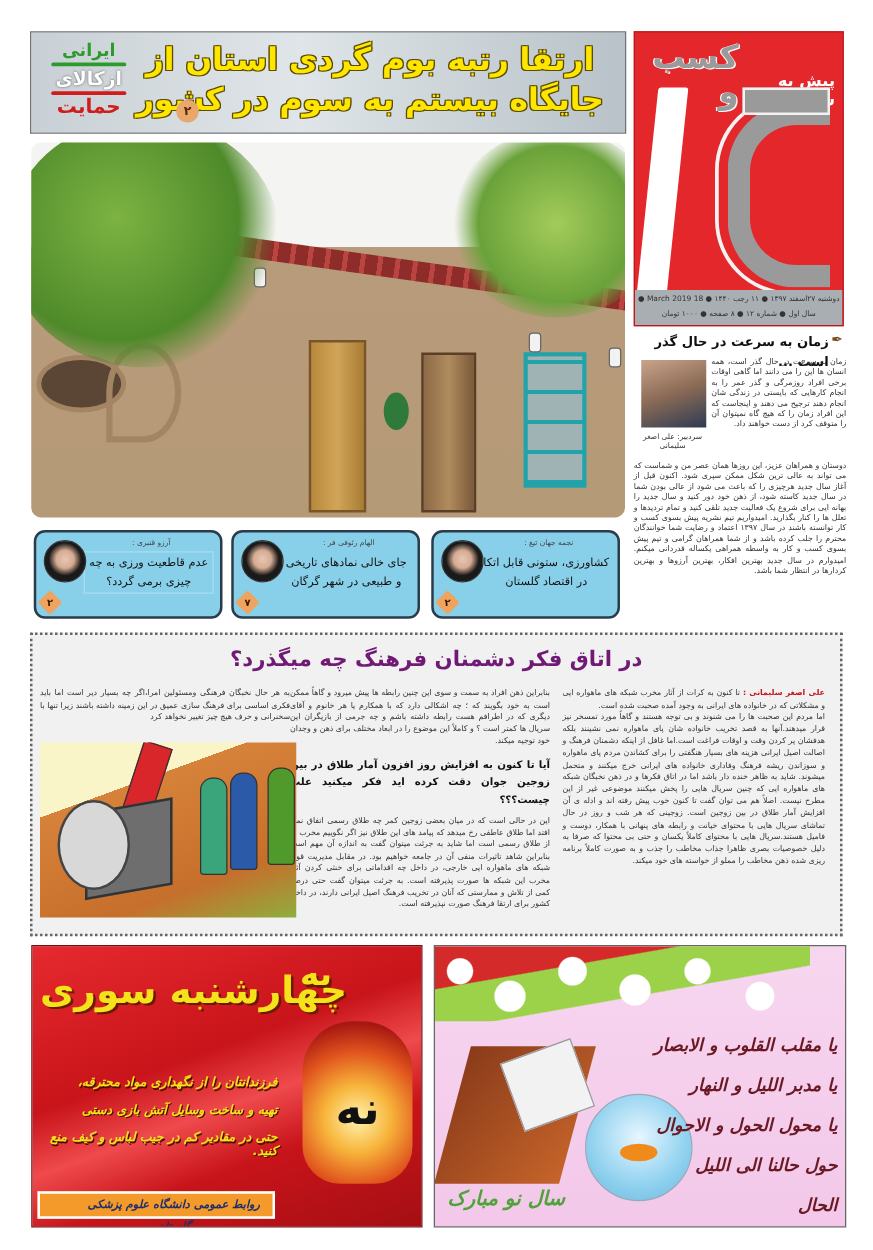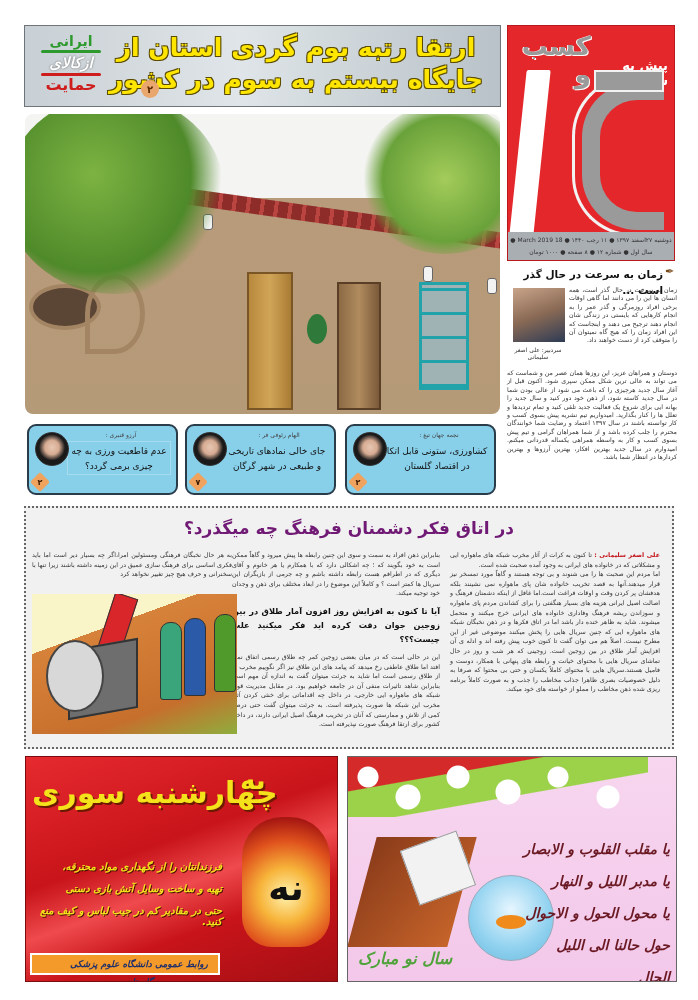--- a/index.html
+++ b/index.html
@@ -17,21 +17,21 @@
     font-weight: bold; font-size: 25px; line-height: 32px; color: #ffe600;
     text-shadow: 1px 1px 0 #5a4b00, -1px -1px 0 #5a4b00, 1px -1px 0 #5a4b00, -1px 1px 0 #5a4b00;
   }
   .headline-page {
     position: absolute; left: 116px; top: 54px; width: 18px; height: 18px; border-radius: 50%;
     background: #e9a66d; color: #5a2a00; font-size: 10px; font-weight: bold;
     display: flex; align-items: center; justify-content: center;
   }
   .slogan { position: absolute; left: 8px; top: 6px; width: 76px; height: 72px; direction: rtl; text-align: center; }
   .slogan .s1 { color: #2e9a2e; font-weight: bold; font-size: 14px; line-height: 18px; }
-  .slogan .s2 { color: #ffffff; font-style: italic; font-weight: bold; font-size: 15px; line-height: 20px; text-shadow: 0 0 2px #555; }
+  .slogan .s2 { color: #ffffff; font-weight: bold; font-size: 15px; line-height: 20px; text-shadow: 0 0 2px #555; }
   .slogan .s3 { color: #cf1c1c; font-weight: bold; font-size: 16px; line-height: 18px; }
   .slogan .bar-green { height: 3px; background: #2e9a2e; margin: 0 8px; border-radius: 2px; }
   .slogan .bar-red { height: 3px; background: #cf1c1c; margin: 0 8px; border-radius: 2px; }
 
   
   .masthead {
     position: absolute; left: 507px; top: 25px; width: 168px; height: 236px;
     background: #e4272b; border: 1px solid #b7191c; overflow: hidden;
   }
   .mast-brand-top { position: absolute; right: 6px; top: 6px; display: flex; align-items: flex-end; direction: rtl; gap: 4px; }
@@ -156,21 +156,21 @@
   }
   .nowruz-flowers { position: absolute; left: 0; top: 0; width: 300px; height: 60px; background:
       radial-gradient(circle at 20px 20px, #ffffff 0 10px, transparent 11px),
       radial-gradient(circle at 60px 40px, #ffffff 0 12px, transparent 13px),
       radial-gradient(circle at 110px 20px, #ffffff 0 11px, transparent 12px),
       radial-gradient(circle at 160px 35px, #ffffff 0 12px, transparent 13px),
       radial-gradient(circle at 210px 20px, #ffffff 0 10px, transparent 11px),
       radial-gradient(circle at 260px 40px, #ffffff 0 11px, transparent 12px),
       linear-gradient(170deg, #d42a2a 0%, #d42a2a 30%, #9bd24a 31%, #9bd24a 60%, rgba(0,0,0,0) 61%); }
   .nowruz-verse {
-    position: absolute; right: 6px; top: 76px; width: 150px; direction: rtl; text-align: right;
+    position: absolute; right: 6px; top: 64px; width: 150px; direction: rtl; text-align: right;
     font-family: "DejaVu Serif", serif; font-style: italic; font-weight: bold; color: #6b1a24; font-size: 14px; line-height: 32px;
   }
   .nowruz-stand { position: absolute; left: 14px; top: 80px; width: 100px; height: 110px; background: linear-gradient(120deg, #8a3b1a, #c6642a); transform: skewX(-15deg); }
   .nowruz-book { position: absolute; left: 60px; top: 82px; width: 60px; height: 58px; background: #f2f2f2; border: 1px solid #999; transform: rotate(-20deg); }
   .nowruz-bowl { position: absolute; left: 120px; top: 118px; width: 86px; height: 86px; border-radius: 50%; background: radial-gradient(circle at 50% 40%, #e6f6ff 0%, #8fd1ef 60%, #6ab7db 100%); border: 1px solid #9ab; }
   .nowruz-fish { position: absolute; left: 148px; top: 158px; width: 30px; height: 14px; border-radius: 50%; background: #f08a1a; }
   .nowruz-greeting { position: absolute; left: 10px; top: 192px; font-style: italic; font-weight: bold; font-size: 16px; color: #4fa33a; direction: rtl; }
 </style>
 </head>
 <body>

